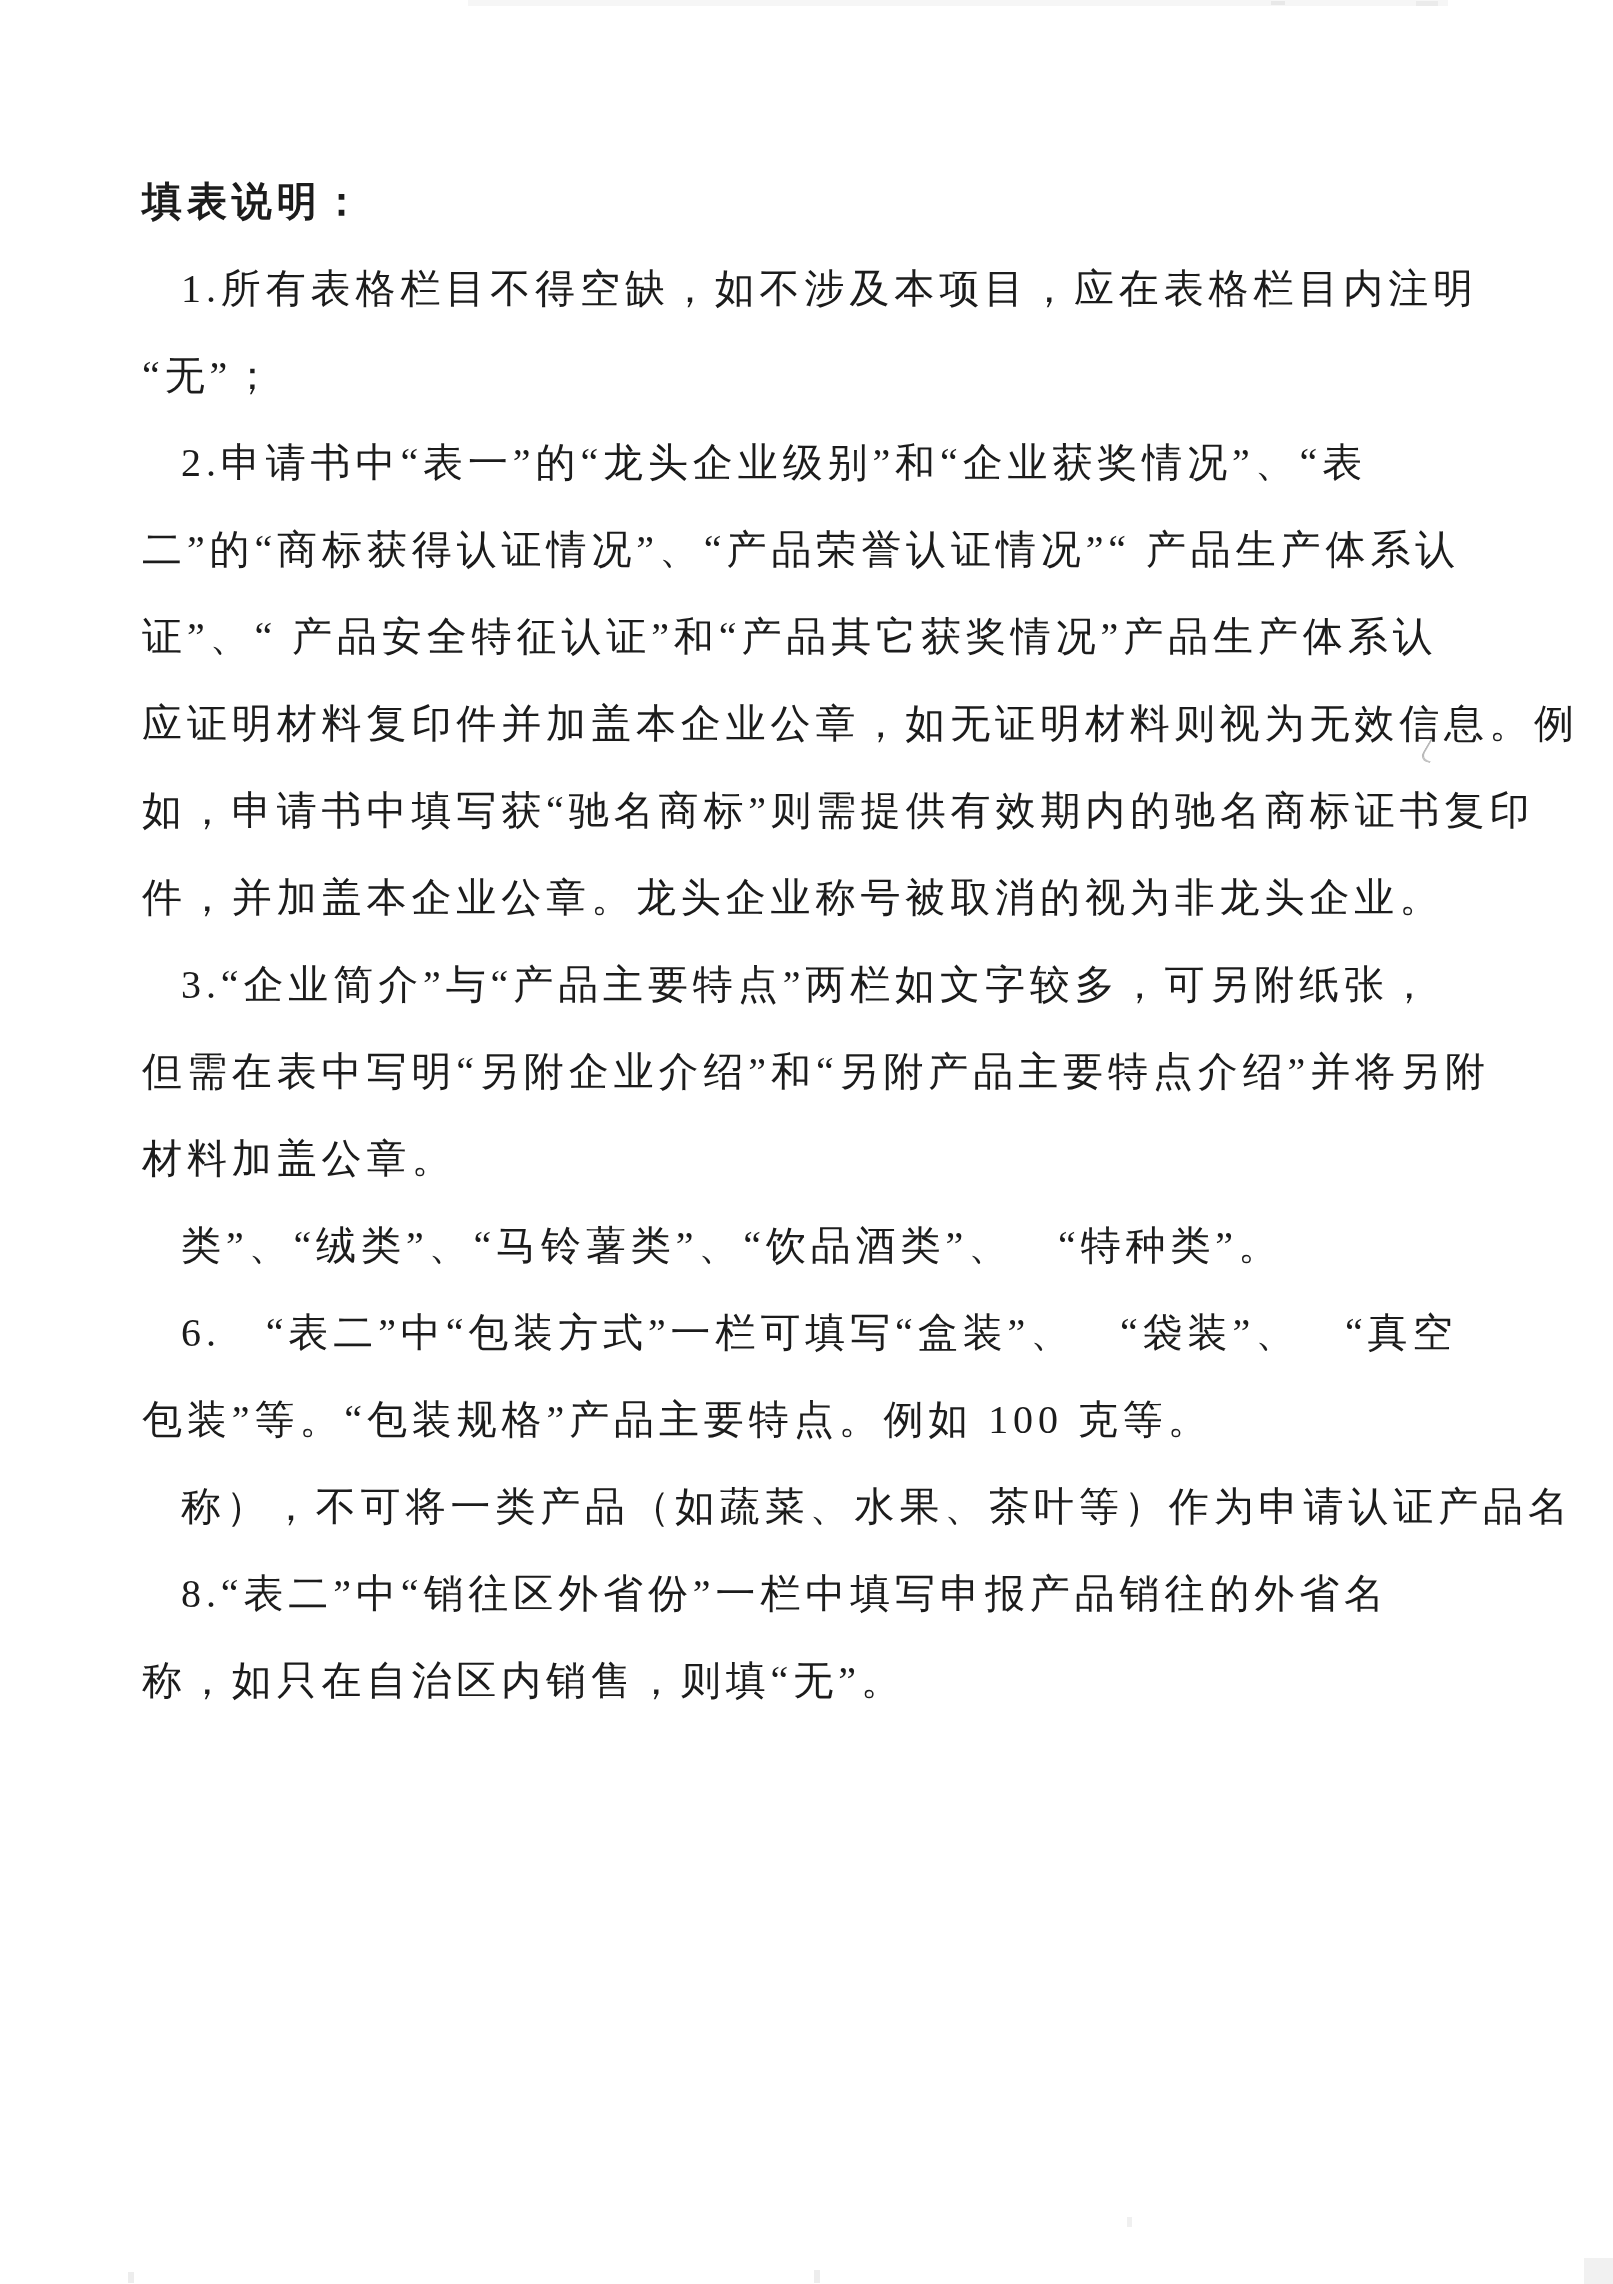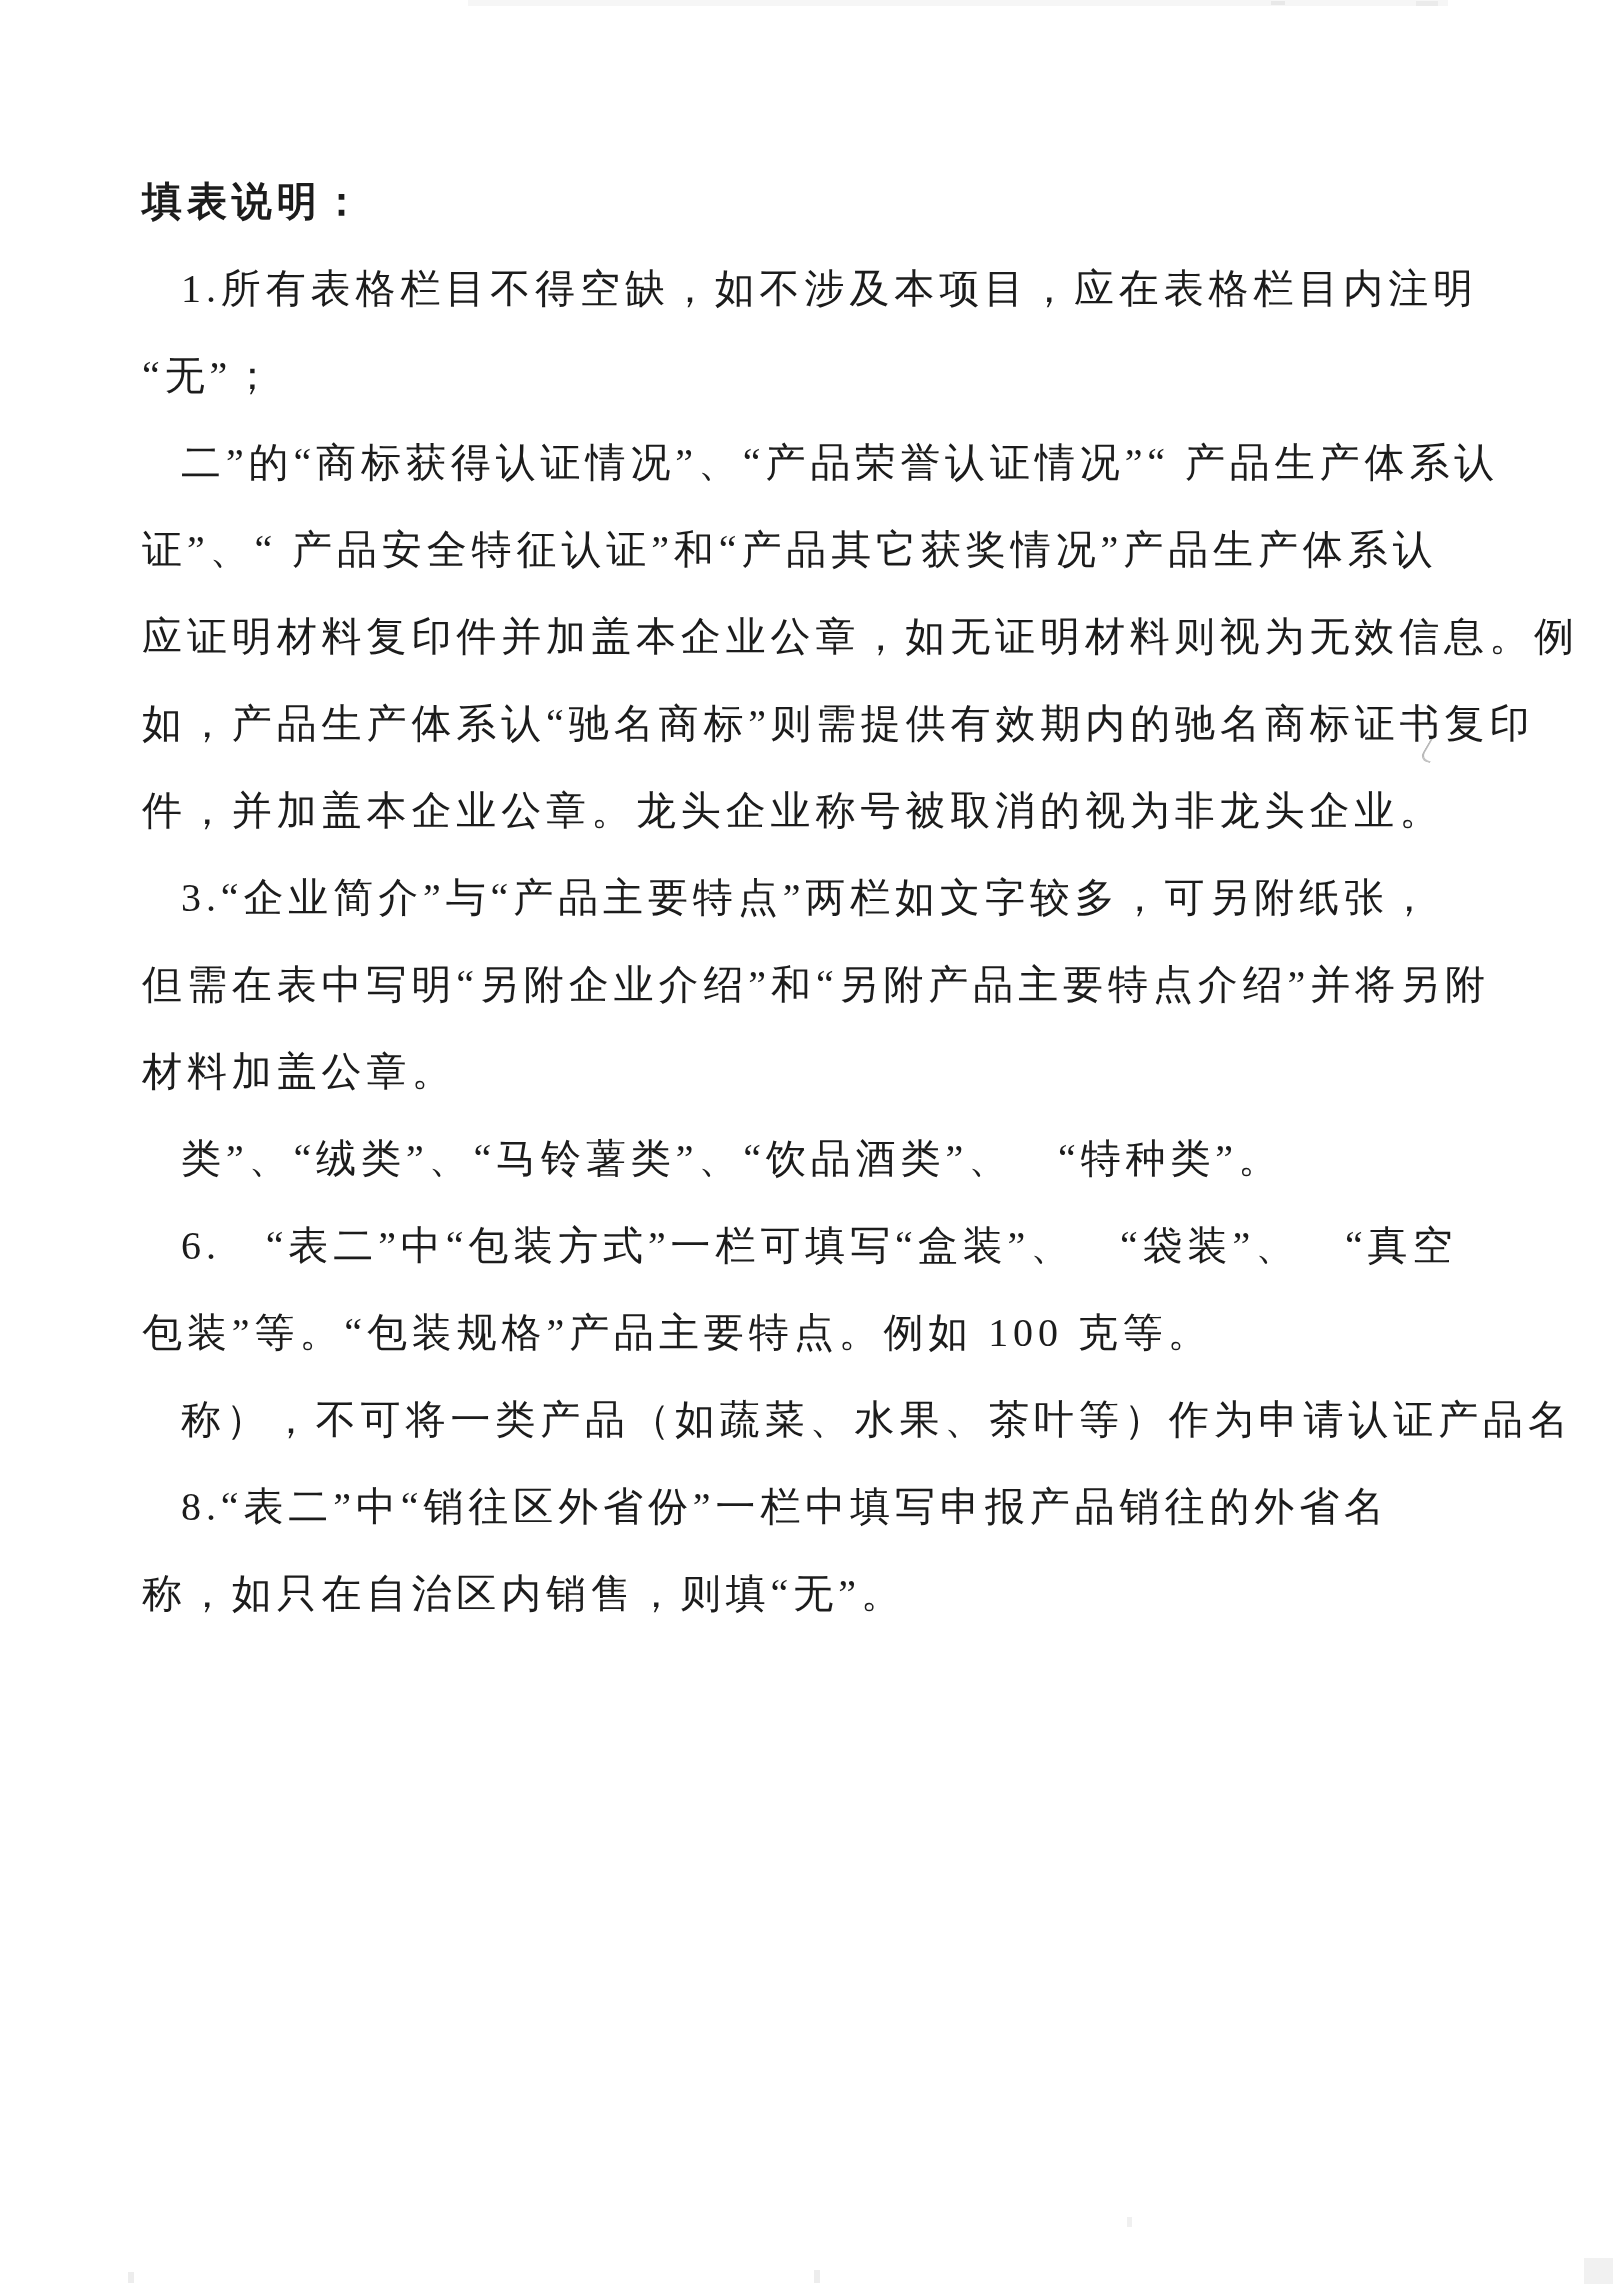--- a/index.html
+++ b/index.html
@@ -123,24 +123,25 @@
   <div class="doc">
 
     <div class="line heading-line">填表说明：</div>
 
     <div class="para">
       <div class="line">1.所有表格栏目不得空缺，如不涉及本项目，应在表格栏目内注明</div>
       <div class="line">“无”；</div>
     </div>
 
     <div class="para">
+      <div class="line">2.申请书中“表一”的“龙头企业级别”和“企业获奖情况”、“表</div>
       <div class="line">二”的“商标获得认证情况”、“产品荣誉认证情况”“ 产品生产体系认</div>
       <div class="line">证”、“ 产品安全特征认证”和“产品其它获奖情况”产品生产体系认</div>
       <div class="line">应证明材料复印件并加盖本企业公章，如无证明材料则视为无效信息。例</div>
-      <div class="line">如，产品生产体系认“驰名商标”则需提供有效期内的驰名商标证书复印</div>
+      <div class="line">如，申请书中填写获“驰名商标”则需提供有效期内的驰名商标证书复印</div>
       <div class="line">件，并加盖本企业公章。龙头企业称号被取消的视为非龙头企业。</div>
     </div>
 
     <div class="para">
       <div class="line">3.“企业简介”与“产品主要特点”两栏如文字较多，可另附纸张，</div>
       <div class="line">但需在表中写明“另附企业介绍”和“另附产品主要特点介绍”并将另附</div>
       <div class="line">材料加盖公章。</div>
     </div>
 
 

